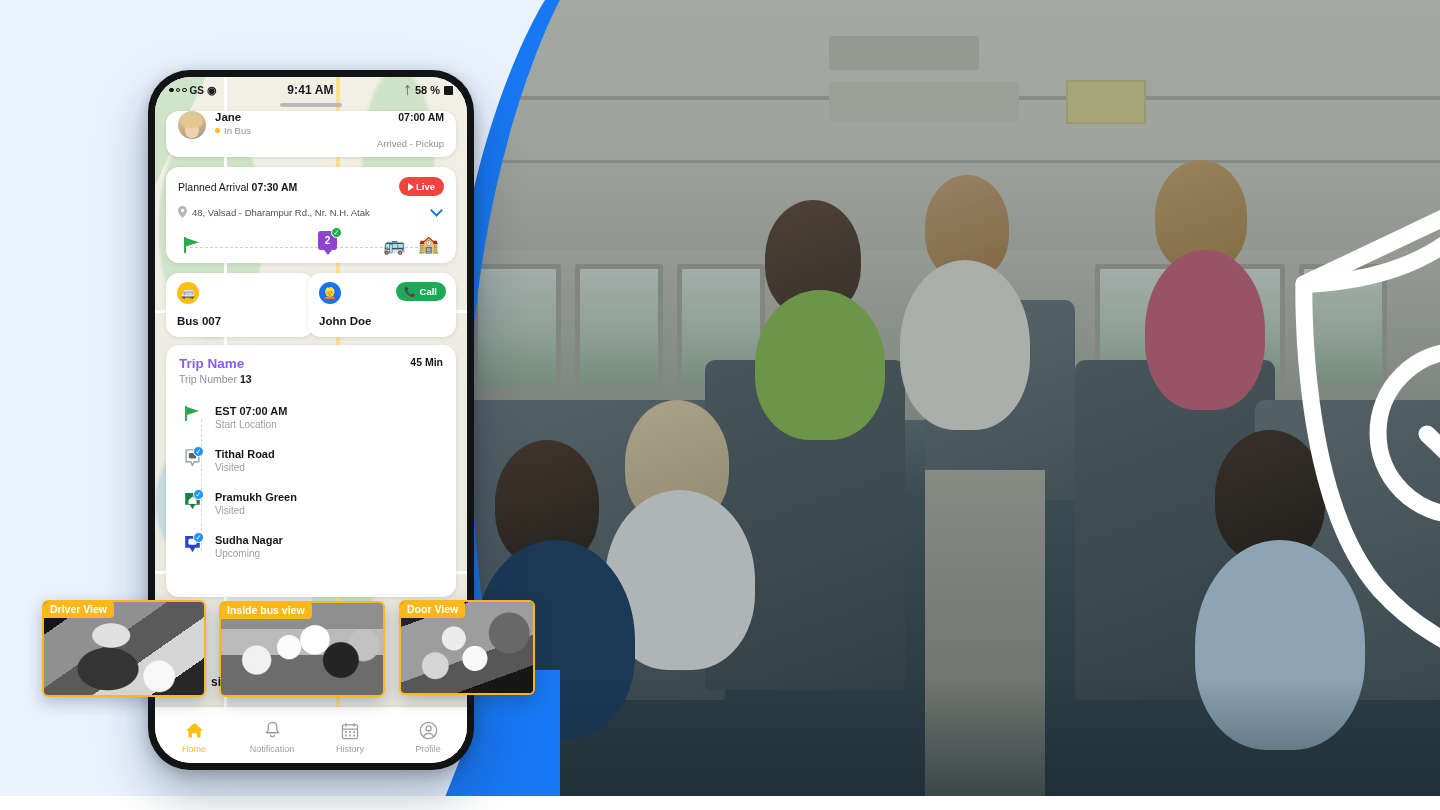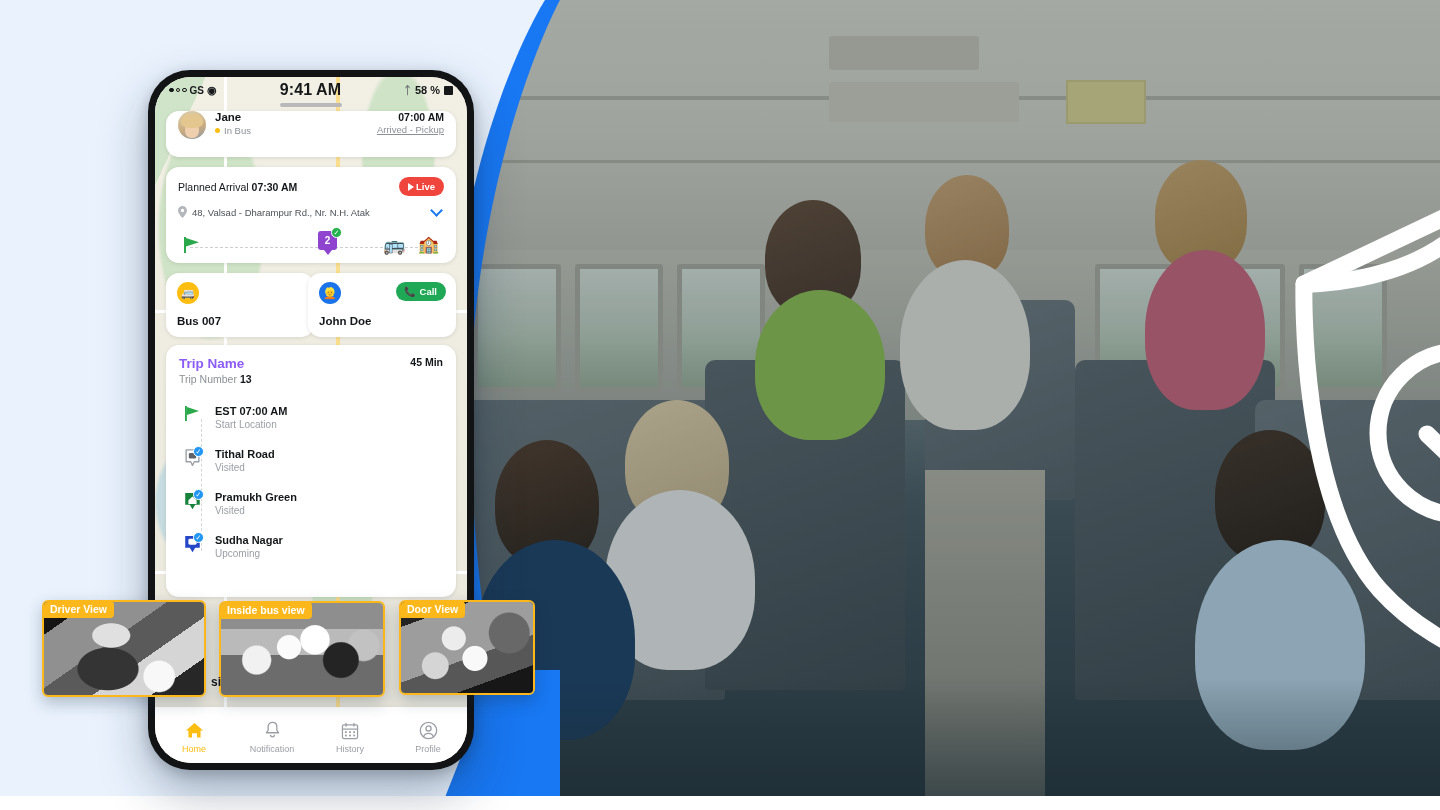--- a/index.html
+++ b/index.html
@@ -79,21 +79,21 @@
   .road{ position:absolute; background:#ffffff; }
   .road.major{ background:#fbdf8e; }
 
   
   #statusbar{
     position:absolute; top:0; left:0; right:0; height:26px;
     display:flex; align-items:center; padding:0 14px; font-size:10px; color:#16181a;
     font-weight:700;
   }
   #sb-left{ display:flex; align-items:center; gap:3px; }
-  #sb-center{ flex:1; text-align:center; font-size:16px; letter-spacing:.1px; }
+  #sb-center{ flex:1; text-align:center; font-size:12px; letter-spacing:.1px; }
   #sb-right{ display:flex; align-items:center; gap:4px; font-size:11px; }
   .dots{ display:flex; gap:2px; align-items:center; }
   .dots i{ width:4.5px;height:4.5px;border-radius:50%;display:block;border:1px solid #16181a; }
   .dots i.f{ background:#16181a; }
 
   
   #notch-pill{ position:absolute; top:26px; left:50%; transform:translateX(-50%);
     width:62px; height:4px; background:#b9b9b9; border-radius:3px; }
 
   
@@ -105,21 +105,21 @@
   #avatar{ width:28px;height:28px;border-radius:50%;flex:none; overflow:hidden;
     background:linear-gradient(165deg,#d9c6a2 20%,#c9ab7f 60%,#8d9aa5 100%); position:relative;}
   #avatar::before{content:"";position:absolute;left:7px;top:11px;width:14px;height:16px;border-radius:50% 50% 45% 45%;background:#f0cfae;}
   #avatar::after{content:"";position:absolute;left:3px;top:3px;width:22px;height:14px;border-radius:50% 50% 40% 40%;background:#e3c78e;}
   #student-meta{ margin-left:9px; flex:1; }
   #student-name{ font-size:11.5px; font-weight:700; color:#14171a; line-height:1.15; }
   #student-status{ font-size:9.5px; color:#8b9097; display:flex; align-items:center; gap:4px; margin-top:1px; }
   .dot-y{ width:5px;height:5px;border-radius:50%;background:#febd11;display:inline-block; }
   #student-right{ text-align:right; }
   #arr-time{ font-size:10.5px; font-weight:700; color:#14171a; }
-  #arr-label{ font-size:9.5px; color:#8b9097; margin-top:1px;text-decoration:underline; }
+  #arr-label{ font-size:9.5px; color:#8b9097; margin-top:15px; }
 
   
   #trip-card{ top:90px; height:96px; padding:10px 12px 0; }
   #trip-top{ display:flex; align-items:center; justify-content:space-between; }
   #planned{ font-size:10.5px; color:#14171a; }
   #planned b{ font-weight:700; }
   #live-btn{ background:#f0453c; color:#fff; border-radius:12px; height:19px;
     display:flex;align-items:center;gap:2px;padding:0 9px;font-size:9.5px;font-weight:700; }
   .play-tri{ width:0;height:0;border-left:6px solid #fff;border-top:4px solid transparent;border-bottom:4px solid transparent;}
   #addr-row{ display:flex; align-items:center; gap:5px; margin-top:10px; }

